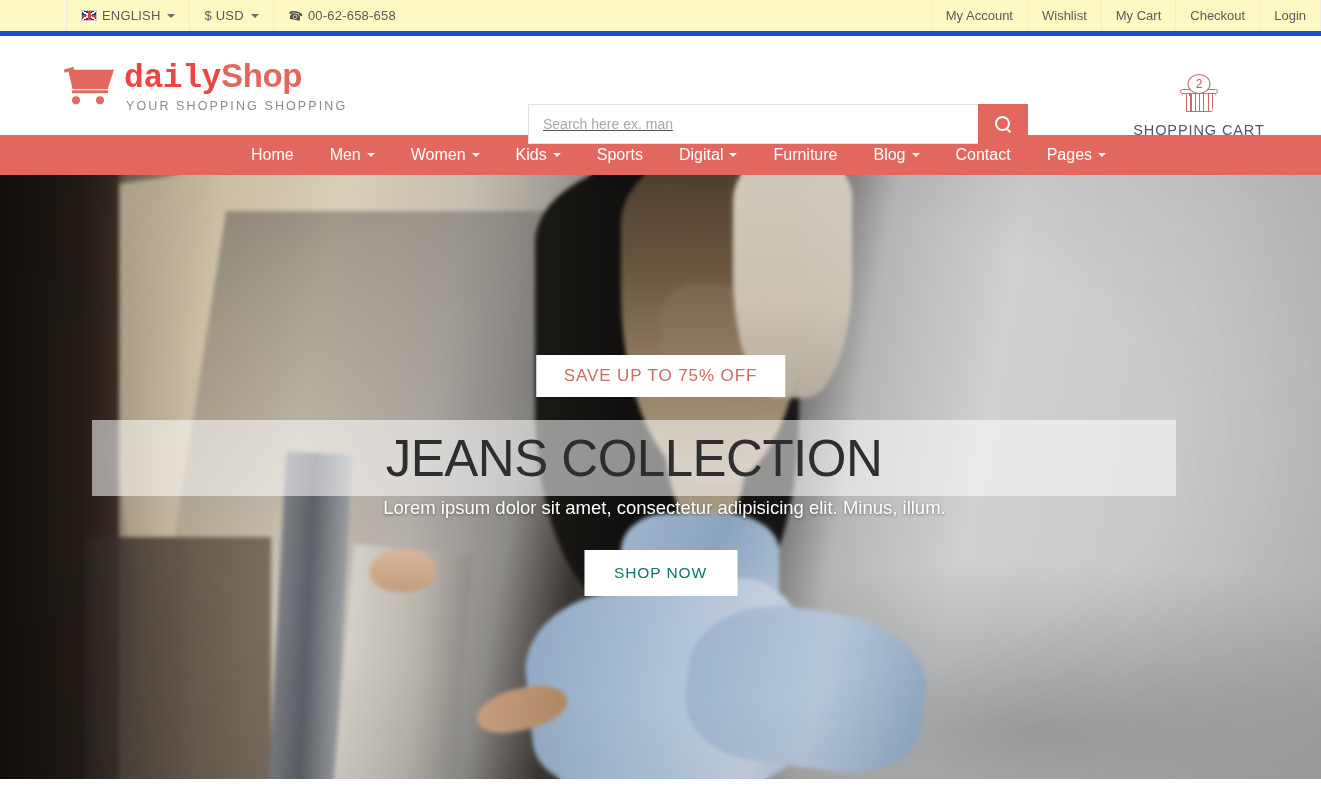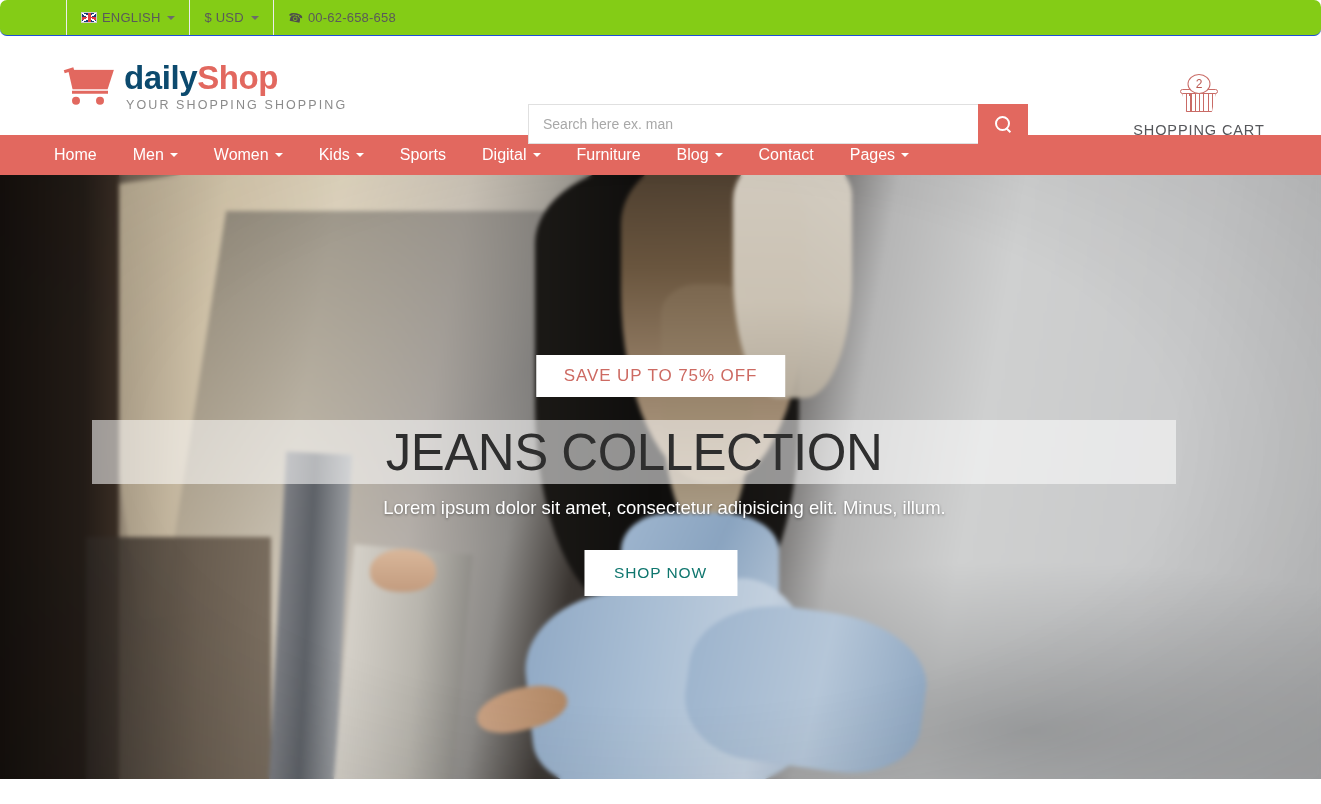--- a/index.html
+++ b/index.html
@@ -6,25 +6,24 @@
   * { box-sizing: border-box; margin: 0; padding: 0; }
   html, body {
     width: 1321px; height: 804px;
     font-family: "Liberation Sans", sans-serif;
     background: #ffffff; overflow: hidden;
   }
 
   
   .topbar {
     height: 36px; width: 100%;
-    border-bottom: 1px solid #1d4ed8;
+    border-bottom: 5px solid #1d4ed8;
     display: flex; align-items: stretch;
     font-size: 13px; color: #5a5a5a;
-    background: #84cc16;
-    border-radius: 7px;
+    background: #fef9c3;
   }
   .topbar-left { display: flex; margin-left: 66px; }
   .topbar-right { display: flex; margin-left: auto; }
   .tb-item {
     display: flex; align-items: center; gap: 5px;
     padding: 0 14px;
     border-left: 1px solid #ececec;
     white-space: nowrap; cursor: pointer;
     color: #5a5a5a; text-decoration: none;
     letter-spacing: .2px;
@@ -84,37 +83,38 @@
     position: absolute; left: 8px; top: 25px;
     width: 36px; height: 3px; background: #e2685f;
   }
   .cart-logo .w1, .cart-logo .w2 {
     position: absolute; bottom: 1px; width: 8px; height: 8px;
     border-radius: 50%; background: #e2685f;
   }
   .cart-logo .w1 { left: 8px; } .cart-logo .w2 { left: 32px; }
   .logo-text { line-height: 1; }
   .logo-main { font-size: 33px; font-weight: bold; letter-spacing: -.4px; }
-  .logo-main .a { color: #0c4a6e; }
+  .logo-main .a { color: #ef4444; font-family: Liberation Mono, monospace; }
   .logo-main .b { color: #e2685f; }
   .logo-sub {
     font-size: 12.5px; color: #8b8b8b; letter-spacing: 2.1px;
     margin-top: 5px; margin-left: 2px;
   }
 
   .search-wrap {
     position: absolute; left: 528px; top: 68px;
     width: 500px; height: 40px; display: flex;
   }
   .search-input {
     flex: 1; height: 40px;
     border: 1px solid #e0e0e0; border-right: none;
     padding: 0 14px; font-size: 14px; color: #555;
     font-family: "Liberation Sans", sans-serif; outline: none;
     background: #fff;
+    text-decoration: underline;
   }
   .search-input::placeholder { color: #a8a8a8; }
   .search-btn {
     width: 50px; height: 40px; background: #e2685f;
     border: none; cursor: pointer;
     display: flex; align-items: center; justify-content: center;
   }
   .mag { width: 17px; height: 17px; position: relative; }
   .mag::before {
     content: ""; position: absolute; left: 0; top: 0;
@@ -159,21 +159,21 @@
     border: 1.6px solid #c96b66; border-bottom: none;
     border-radius: 11px 11px 0 0;
   }
   .cart-label {
     font-size: 14.5px; color: #55565a; letter-spacing: .9px;
   }
 
   
   .nav {
     height: 40px; width: 100%; background: #e2685f;
-    display: flex; align-items: center; padding-left: 36px;
+    display: flex; align-items: center; padding-left: 36px; justify-content: center;
   }
   .nav-item {
     display: flex; align-items: center; gap: 6px;
     color: #fff; font-size: 16px; padding: 0 18px;
     cursor: pointer; white-space: nowrap; text-decoration: none;
   }
   .nav-caret {
     width: 0; height: 0;
     border-left: 4.5px solid transparent;
     border-right: 4.5px solid transparent;
@@ -308,21 +308,21 @@
     display: flex; flex-direction: column; align-items: center; padding-left: 16px;
   }
   .sale-chip {
     position: absolute; top: 180px; left: 50%; transform: translateX(-50%);
     background: #fff; color: #cd6a62;
     font-size: 17px; letter-spacing: .9px;
     padding: 11px 28px; white-space: nowrap;
   }
   .hero-title-band {
     position: absolute; top: 245px; left: 92px; right: 145px;
-    height: 64px; background: rgba(255,255,255,.55);
+    height: 76px; background: rgba(255,255,255,.55);
     display: flex; align-items: center; justify-content: center;
   }
   .hero-title {
     font-size: 51px; color: #2e2e2e; letter-spacing: -.5px;
     white-space: nowrap; font-weight: normal;
   }
   .hero-sub {
     position: absolute; top: 322px; left: 8px; right: 0;
     text-align: center; color: #fff; font-size: 18.5px;
     text-shadow: 0 1px 3px rgba(0,0,0,.45);
@@ -347,20 +347,37 @@
       <span>ENGLISH</span>
       <span class="caret"></span>
     </a>
     <a class="tb-item">
       <span>$ USD</span>
       <span class="caret"></span>
     </a>
     <a class="tb-item">
       <span class="phone-ico">☎</span>
       <span>00-62-658-658</span>
+    </a>
+  </div>
+  <div class="topbar-right">
+    <a class="tb-item plain">
+      <span>My Account</span>
+    </a>
+    <a class="tb-item plain">
+      <span>Wishlist</span>
+    </a>
+    <a class="tb-item plain">
+      <span>My Cart</span>
+    </a>
+    <a class="tb-item plain">
+      <span>Checkout</span>
+    </a>
+    <a class="tb-item plain">
+      <span>Login</span>
     </a>
   </div>
 </div>
 
 <div class="header">
 
   <div class="logo-wrap">
     <div class="cart-logo">
       <div class="handle"></div>
         <div class="body"></div>

